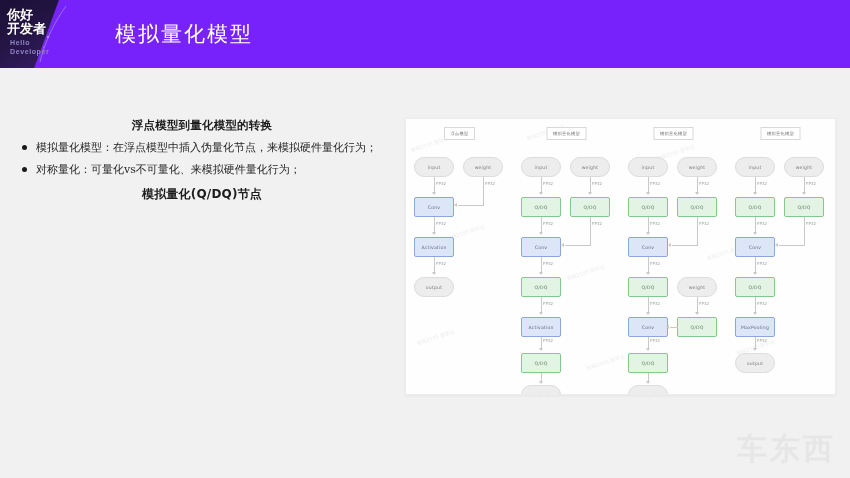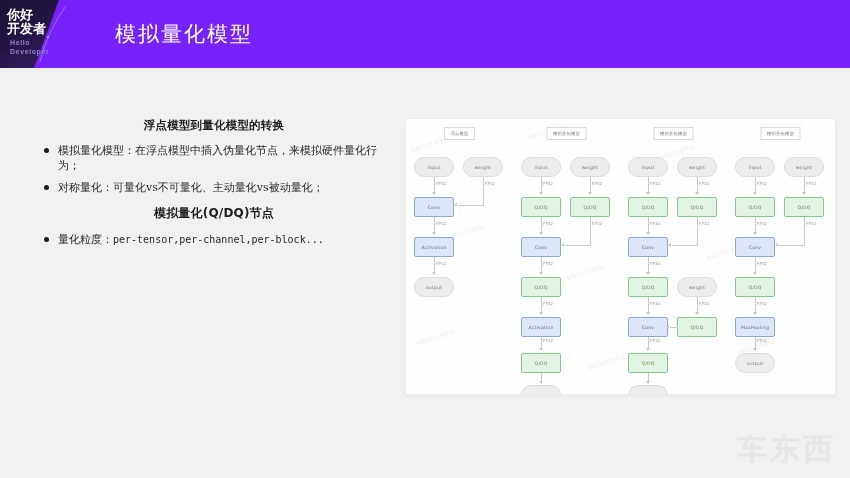--- a/index.html
+++ b/index.html
@@ -40,30 +40,30 @@
   }
   .header-title{
     position:absolute;left:115px;top:0;height:68px;
     display:flex;align-items:center;
     color:#ffffff;font-size:21px;letter-spacing:2px;
     font-family:"DejaVu Sans","Liberation Sans",sans-serif;
   }
 
   
   .text-col{
-    position:absolute;left:28px;top:118px;width:372px;
+    position:absolute;left:16px;top:118px;width:372px;
     color:#2b2b2b;
   }
   .sub-head{
     text-align:center;font-weight:bold;font-size:11.5px;
     color:#1c1c1c;margin:0 0 7px 0;letter-spacing:.2px;
     font-family:"DejaVu Sans","Liberation Sans",sans-serif;
   }
   .sub-head.second{margin-top:9px;margin-bottom:8px;font-size:12px;}
-  ul.bullets{list-style:none;margin:10px;padding:0;}
+  ul.bullets{list-style:none;margin:0;padding:0;}
   ul.bullets li{
     position:relative;padding-left:20px;margin-bottom:7px;
     font-size:11px;line-height:15px;color:#262626;
     font-family:"DejaVu Serif","Liberation Serif",serif;
   }
   ul.bullets li:before{
     content:"";position:absolute;left:6px;top:5px;
     width:5px;height:5px;border-radius:50%;background:#1a1a1a;
   }
   .bullet-label{font-family:"DejaVu Sans","Liberation Sans",sans-serif;}
@@ -174,35 +174,32 @@
 
 <div class="text-col">
 
   <div class="sub-head">浮点模型到量化模型的转换</div>
 
   <ul class="bullets">
     <li>
       <span class="bullet-label">模拟量化模型：</span><span>在浮点模型中插入伪量化节点，来模拟硬件量化行为；</span>
     </li>
     <li>
-      <span class="bullet-label">对称量化：</span><span>可量化vs不可量化、主动量化vs被动量化；</span>
+      <span class="bullet-label">对称量化：</span><span>可量化vs不可量化、来模拟硬件量化行为；</span>
     </li>
   </ul>
 
   <div class="sub-head second">模拟量化(Q/DQ)节点</div>
 
   <ul class="bullets">
 
 
 
 
 
-    <li>
-      <span class="bullet-label">量化粒度：</span><span class="mono">per-tensor,per-channel,per-block...</span>
-    </li>
 
   </ul>
 </div>
 
 <div class="diagram-panel">
 
   <div class="wm" style="left:4px;top:22px;">智能2195 新学说</div>
   <div class="wm" style="left:120px;top:10px;">智能2195 新学说</div>
   <div class="wm" style="left:250px;top:30px;">智能2195 新学说</div>
   <div class="wm" style="left:40px;top:110px;">智能2195 新学说</div>

